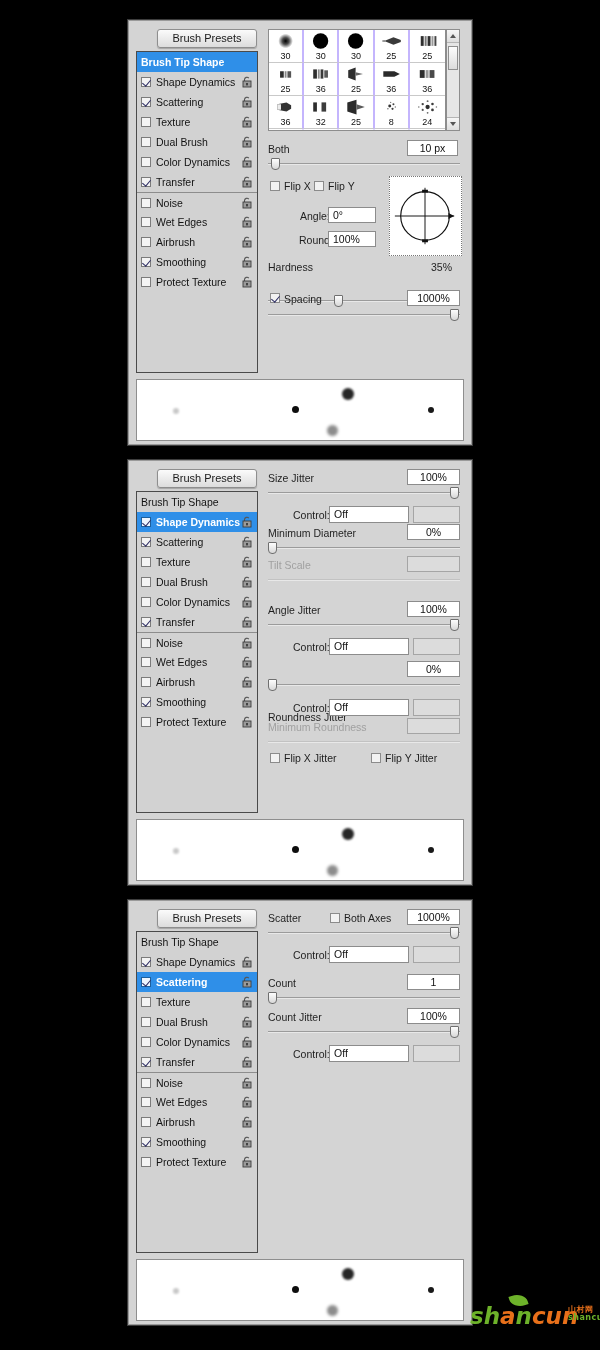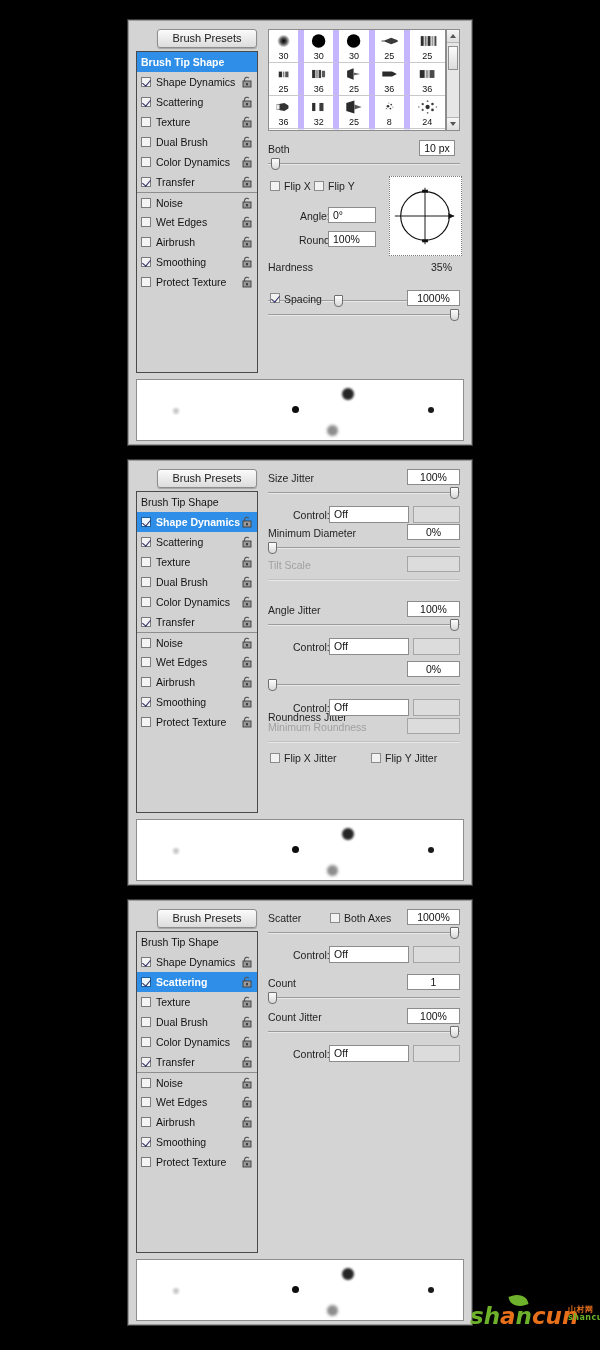--- a/index.html
+++ b/index.html
@@ -174,21 +174,21 @@
   
   .grid {
     position: absolute;
     background: #fff;
     border: 1px solid #8d8d8d;
     overflow: hidden;
   }
   .grow { display: flex; }
   .gcell {
     width: 35.2px; height: 33px;
-    border-right: 6px solid #c4b5fd;
+    border-right: 2px solid #c4b5fd;
     border-bottom: 1px solid #c9c9c9;
     position: relative;
     background: #fff;
   }
   .gcell .tip {
     position: absolute; left: 0; right: 0; top: 2px; height: 18px;
   }
   .gcell .num {
     position: absolute; left: 0; right: 0; bottom: 1px;
     text-align: center;
@@ -574,21 +574,21 @@
           <div class="sbtn" style="top:0;">
             <span class="tri" style="top:4px;border-bottom:4px solid #555;"></span>
           </div>
           <div class="sthm"></div>
           <div class="sbtn bot">
             <span class="tri" style="top:4px;border-top:4px solid #555;"></span>
           </div>
         </div>
 
         <div class="lbl" style="left:5px; top:122px;">Both</div>
-        <div class="fld c" style="left:144px; top:119px; width:36px;margin-left:12px;">10 px</div>
+        <div class="fld c" style="left:144px; top:119px; width:51px;">10 px</div>
         <div class="sld" style="left:5px; top:137px; width:192px;">
           <div class="trk"></div>
           <div class="thm" style="left:3px;"></div>
         </div>
 
         <span class="icbx" style="left:7px; top:160px;"></span>
         <div class="lbl" style="left:21px; top:159px;">Flip X</div>
         <span class="icbx" style="left:51px; top:160px;"></span>
         <div class="lbl" style="left:65px; top:159px;">Flip Y</div>
 

